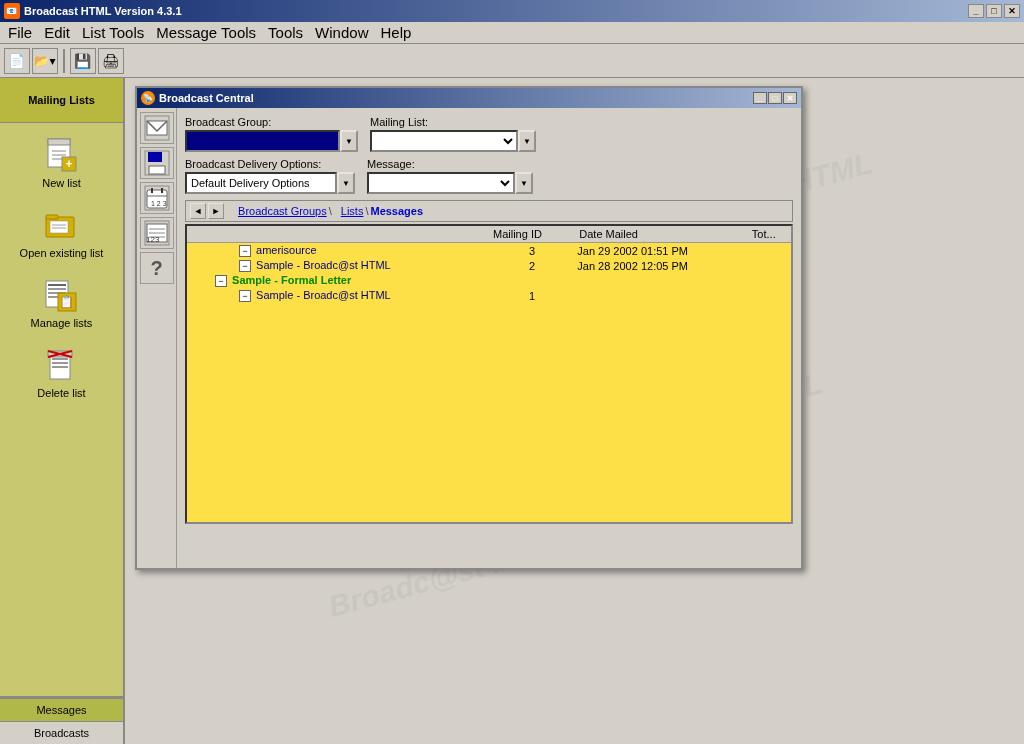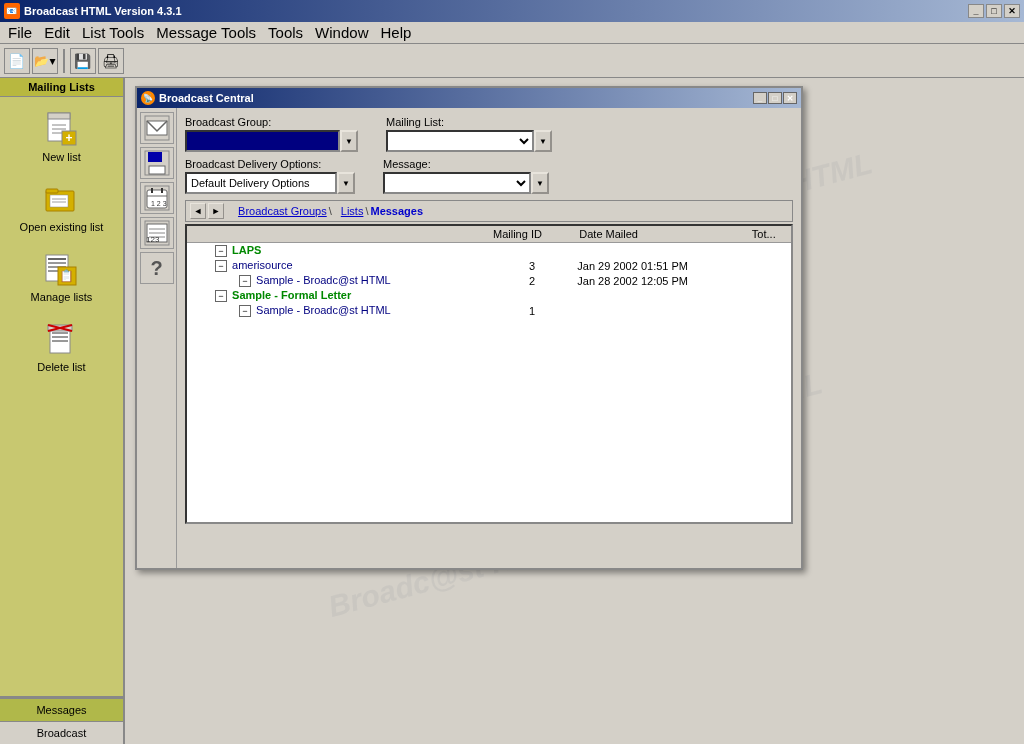--- a/index.html
+++ b/index.html
@@ -68,21 +68,21 @@
       width: 125px;
       background: #c8c870;
       display: flex;
       flex-direction: column;
       border-right: 2px solid #888;
       position: relative;
     }
     .sidebar-title {
       background: #b8b840;
       text-align: center;
-      padding: 3px 2px;
+      padding: 16px 2px;
       font-size: 11px;
       font-weight: bold;
       border-bottom: 1px solid #888;
     }
     .sidebar-items {
       display: flex;
       flex-direction: column;
       align-items: center;
       padding: 8px 4px;
       gap: 8px;
@@ -183,21 +183,21 @@
     }
 
     .dialog-main {
       flex: 1;
       padding: 8px;
     }
 
     
     .form-row {
       display: flex;
-      gap: 28px;
+      gap: 12px;
       margin-bottom: 6px;
     }
     .form-group {
       display: flex;
       flex-direction: column;
       gap: 2px;
     }
     .form-label { font-size: 11px; font-weight: normal; }
     .form-control {
       display: flex;
@@ -284,21 +284,21 @@
       cursor: pointer; margin-right: 2px;
     }
     .laps-label { color: #008800; font-weight: bold; }
     .sample-label { color: #008800; font-weight: bold; }
     .item-label { color: #000080; font-weight: normal; }
 
     select { font-family: 'Tahoma', 'Arial', sans-serif; font-size: 11px; }
 
     .tree-area {
       border: 2px inset #888;
-      background: #ffffff;
+      background: #fde047;
       min-height: 300px;
       overflow: hidden;
       position: relative;
     }
   </style>
 </head>
 <body>
 
 <div class="title-bar">
   <div class="title-bar-left">
@@ -391,21 +391,21 @@
             <line x1="28" y1="4" x2="4" y2="10" stroke="#cc0000" stroke-width="2"></line>
           </svg>
         </div>
         <span class="sidebar-label">Delete list</span>
       </div>
 
     </div>
 
     <div class="sidebar-bottom">
       <button class="sidebar-bottom-btn">Messages</button>
-      <button class="sidebar-bottom-btn active">Broadcast</button>
+      <button class="sidebar-bottom-btn active">Broadcasts</button>
     </div>
   </div>
 
   <div class="content-area">
 
     <div style="position:absolute;top:0;left:0;right:0;bottom:0;pointer-events:none;z-index:0;overflow:hidden;">
       <div style="position:absolute;top:40px;left:20px;color:rgba(180,180,180,0.3);font-size:30px;font-style:italic;font-weight:bold;transform:rotate(-15deg);white-space:nowrap;">Broadc@st HTML</div>
       <div style="position:absolute;top:200px;left:120px;color:rgba(180,180,180,0.3);font-size:30px;font-style:italic;font-weight:bold;transform:rotate(-15deg);white-space:nowrap;">Broadc@st HTML</div>
       <div style="position:absolute;top:360px;left:40px;color:rgba(180,180,180,0.3);font-size:30px;font-style:italic;font-weight:bold;transform:rotate(-15deg);white-space:nowrap;">Broadc@st HTML</div>
       <div style="position:absolute;top:480px;left:200px;color:rgba(180,180,180,0.3);font-size:30px;font-style:italic;font-weight:bold;transform:rotate(-15deg);white-space:nowrap;">Broadc@st HTML</div>
@@ -522,32 +522,23 @@
                 <tr>
                   <th class="col-header" style="width:280px;"></th>
                   <th class="col-header" style="width:80px;">Mailing ID</th>
                   <th class="col-header" style="width:160px;">Date Mailed</th>
                   <th class="col-header" style="width:40px;">Tot...</th>
                 </tr>
               </thead>
               <tbody>
 
 
+
                 <tr>
-                  <td style="padding-left:28px;">
-                    <span class="expand-btn">−</span>
-                    <span class="laps-label">LAPS</span>
-                  </td>
-                  <td></td>
-                  <td></td>
-                  <td></td>
-                </tr>
-
-                <tr>
-                  <td style="padding-left:28px;">
+                  <td style="padding-left:52px;">
                     <span class="expand-btn">−</span>
                     <span class="item-label">amerisource</span>
                   </td>
                   <td style="text-align:center;">3</td>
                   <td>Jan 29 2002  01:51 PM</td>
                   <td></td>
                 </tr>
 
                 <tr>
                   <td style="padding-left:52px;">

